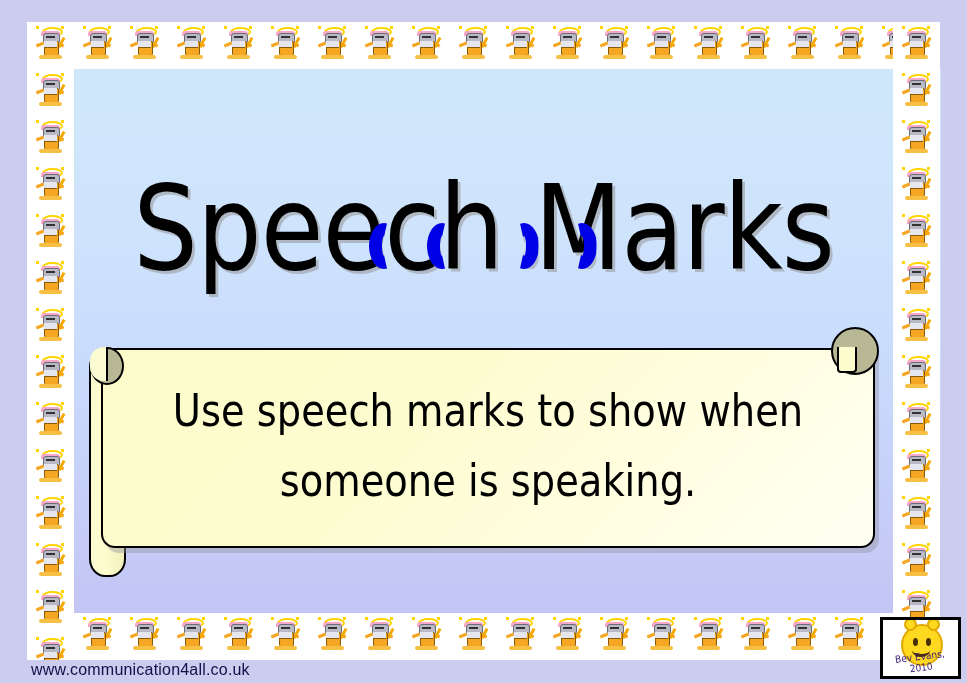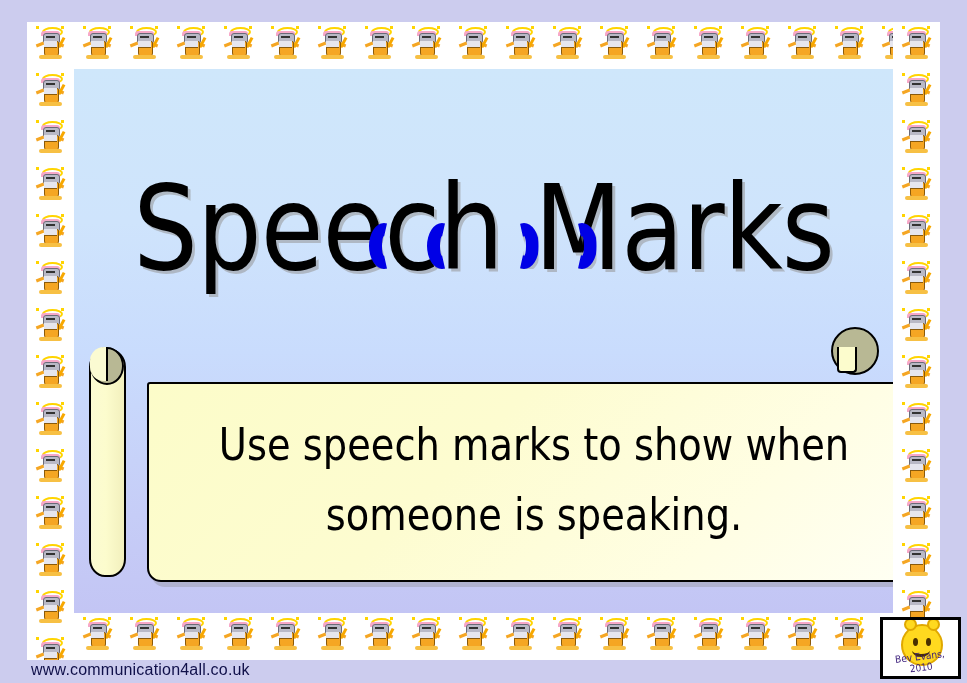--- a/index.html
+++ b/index.html
@@ -101,20 +101,21 @@
     border-radius: 2px;
   }
 
   
   #panel {
     position: absolute;
     left: 74px; top: 69px;
     width: 819px; height: 544px;
     background: linear-gradient(to bottom, #cfe7fb 0%, #cfe4fc 28%, #c9dcfd 52%, #c6cdf7 82%, #c3c5f4 100%);
     z-index: 2;
+    padding-left: 48px;
   }
 
   
   #title {
     position: absolute;
     left: 0; top: -4px;
     width: 819px;
     text-align: center;
     font-family: "DejaVu Sans Condensed", "Liberation Sans Narrow", "Liberation Sans", sans-serif;
     font-size: 118px;
@@ -208,28 +209,27 @@
     width: 16px; height: 24px;
     background: #fcfccd;
     border: 2px solid #000;
     border-top: none;
     border-radius: 0 0 4px 4px;
     z-index: 7;
   }
   
   #sheet {
     position: absolute;
-    left: 27px; top: 55px;
+    left: 27px; top: 21px;
     width: 770px; height: 196px;
     background: linear-gradient(135deg, #fcfcc9 0%, #fdfcd0 40%, #fffee4 75%, #fffff4 100%);
     border: 2px solid #000;
     border-radius: 3px 3px 14px 14px;
     z-index: 5;
     box-shadow: 4px 5px 0 rgba(150,150,165,0.45);
-    margin-left: 46px;
   }
   #sheet-text {
     position: absolute;
     left: 42px; right: 42px; top: 26px;
     text-align: center;
     font-family: "DejaVu Sans Condensed", "Liberation Sans Narrow", "Liberation Sans", sans-serif;
     font-size: 44px;
     line-height: 70px;
     color: #000;
     transform: scaleX(0.97);

